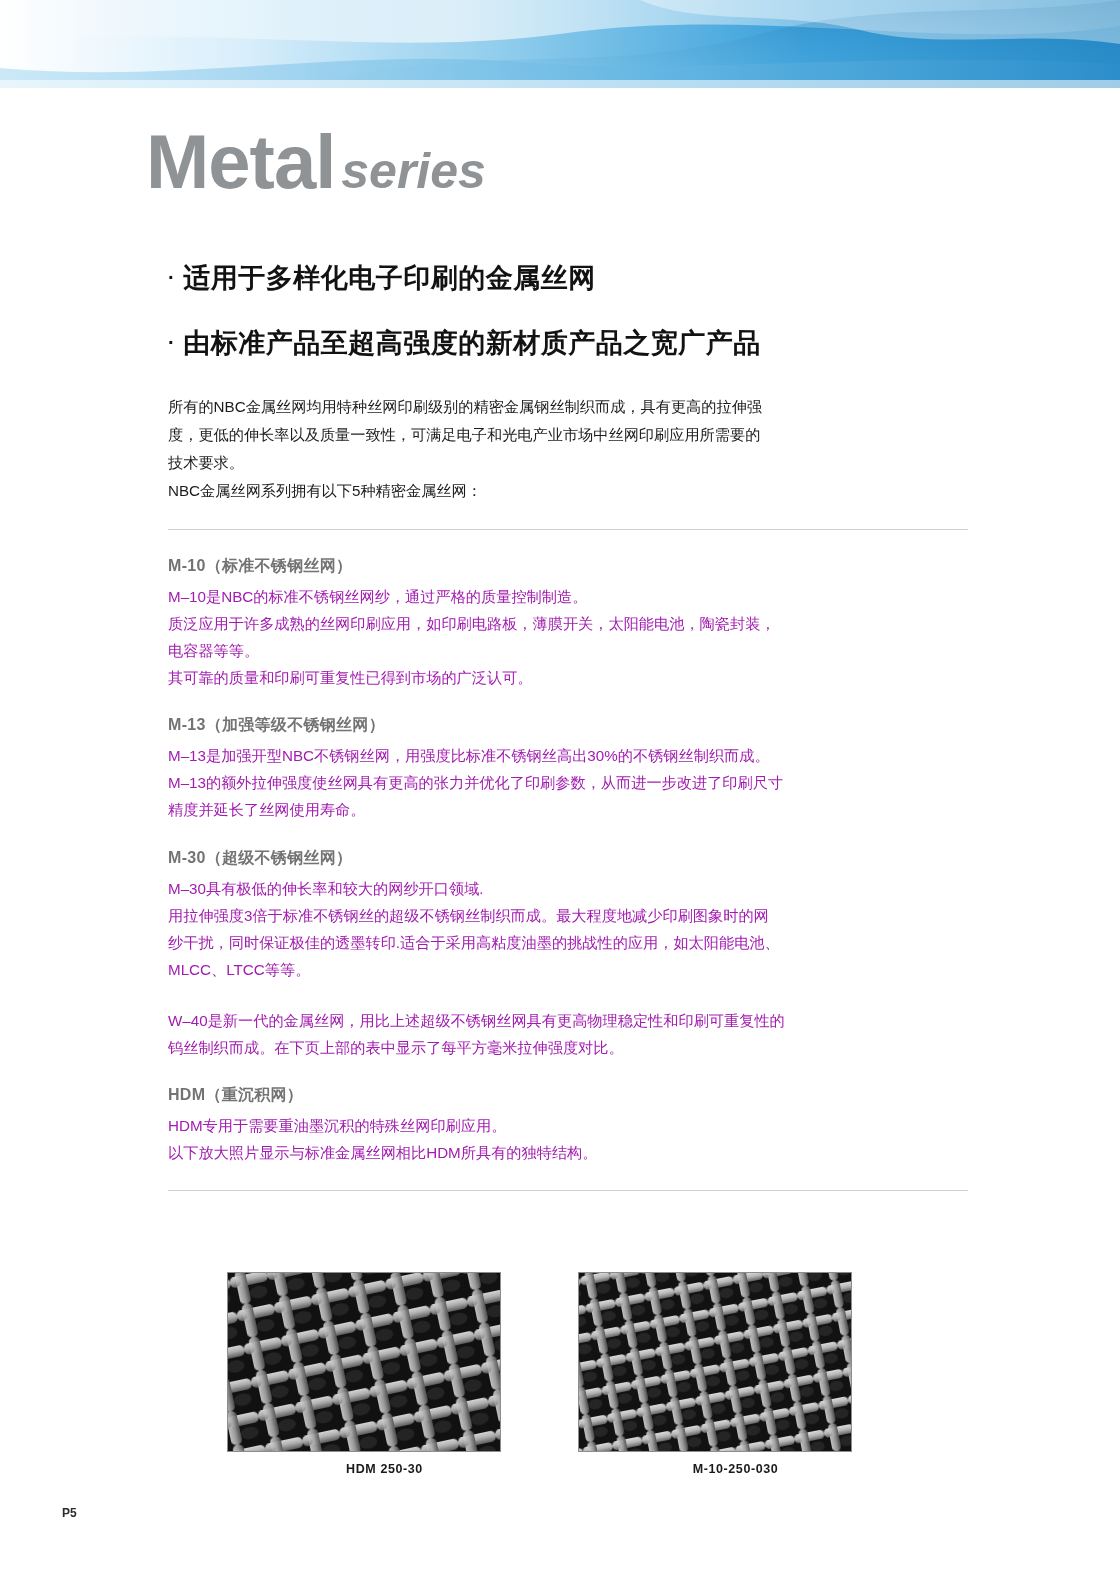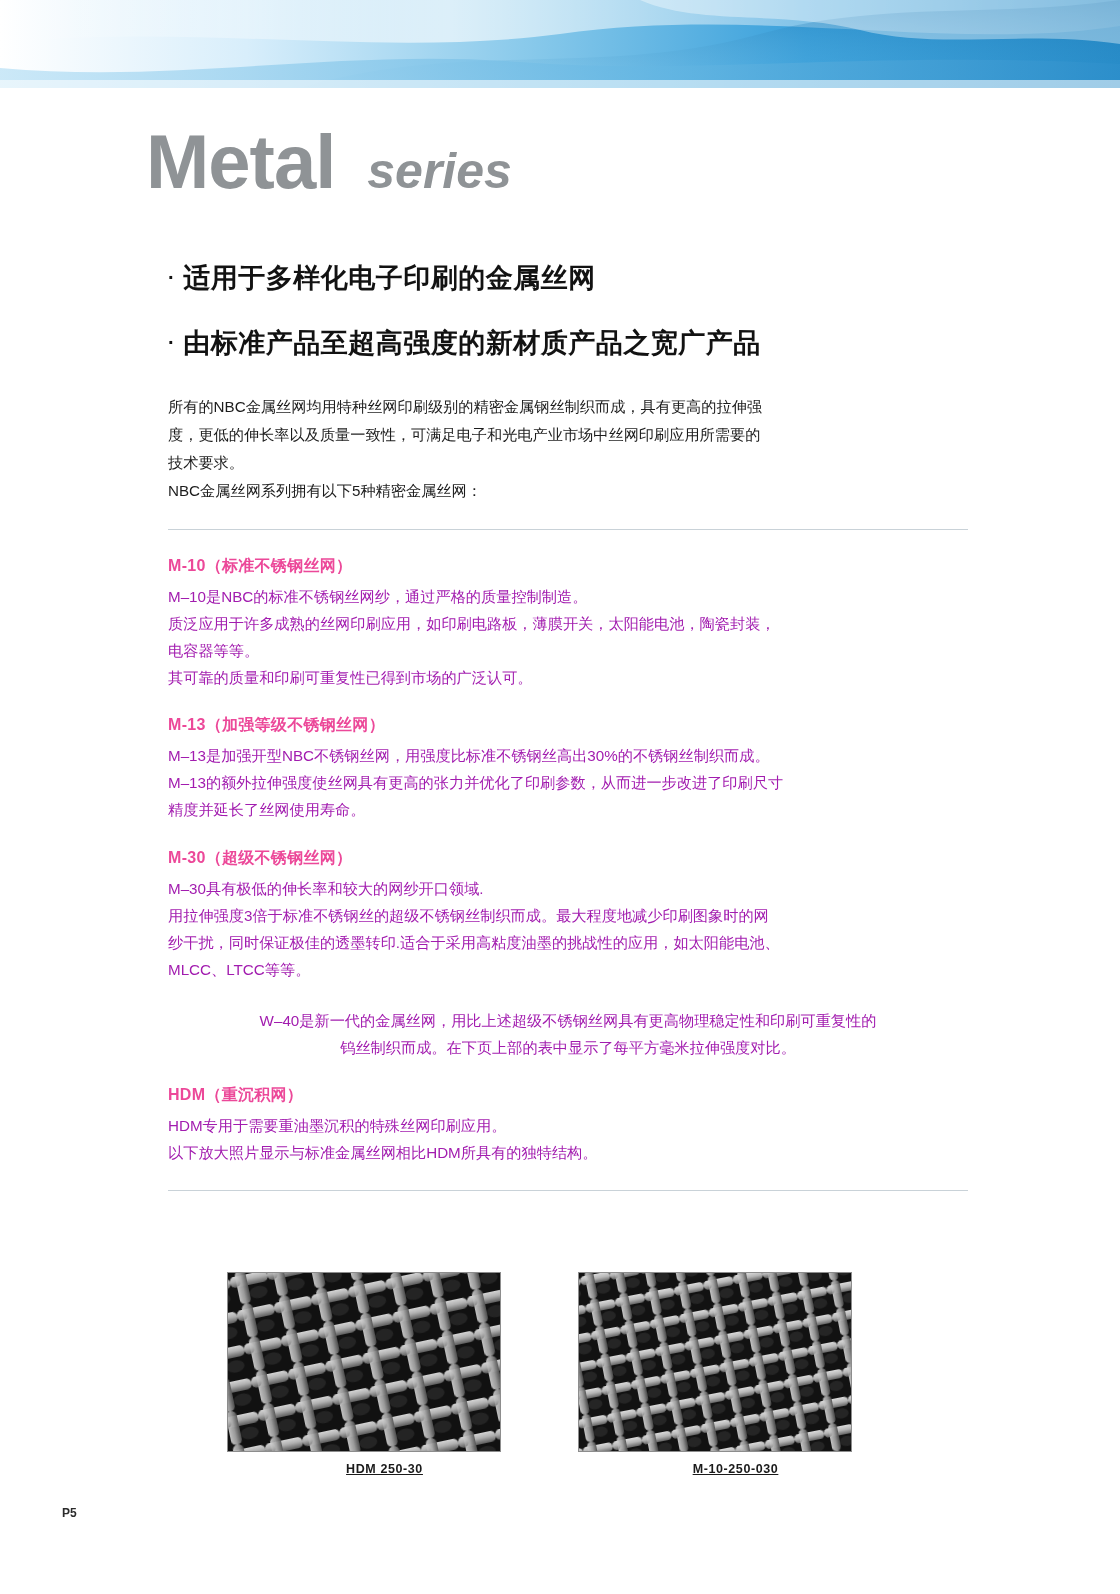--- a/index.html
+++ b/index.html
@@ -40,21 +40,20 @@
     top: 118px;
     width: 800px;
   }
 
   
   .title-block {
     height: 92px;
     display: flex;
     align-items: baseline;
     margin-left: -22px;
-    gap: 26px;
   }
   .title-metal {
     font-size: 76px;
     font-weight: bold;
     color: #8f9396;
     letter-spacing: -1px;
     font-family: "Liberation Sans", sans-serif;
   }
   .title-series {
     font-size: 50px;
@@ -98,21 +97,21 @@
     height: 0;
   }
 
   
   .sections { margin-top: 26px; }
   .section { margin-bottom: 24px; }
   .section h3 {
     margin: 0 0 6px 0;
     font-size: 16px;
     font-weight: bold;
-    color: #ec4899;
+    color: #737373;
     letter-spacing: 0.3px;
   }
   .section p {
     margin: 0;
     font-size: 15.2px;
     line-height: 1.78;
     color: #a21caf;
   }
 
   
@@ -120,21 +119,20 @@
     position: absolute;
     left: 0;
     top: 1272px;
     width: 1120px;
     display: flex;
     justify-content: center;
     gap: 36px;
   }
   .figure {
     width: 315px;
-    text-decoration: underline;
   }
   .figure .img {
     width: 272px;
     height: 178px;
     border: 1px solid #8d8d8d;
     position: relative;
     overflow: hidden;
     background: #1a1a1a;
   }
   .figure .caption {
@@ -239,21 +237,21 @@
 
       <div class="section">
         <h3>M-30（超级不锈钢丝网）</h3>
         <p style="white-space: pre-line;">M–30具有极低的伸长率和较大的网纱开口领域.
 用拉伸强度3倍于标准不锈钢丝的超级不锈钢丝制织而成。最大程度地减少印刷图象时的网
 纱干扰，同时保证极佳的透墨转印.适合于采用高粘度油墨的挑战性的应用，如太阳能电池、
 MLCC、LTCC等等。</p>
       </div>
 
       <div class="section">
-        <p style="white-space: pre-line; text-align: center;">W–40是新一代的金属丝网，用比上述超级不锈钢丝网具有更高物理稳定性和印刷可重复性的
+        <p style="white-space: pre-line;">W–40是新一代的金属丝网，用比上述超级不锈钢丝网具有更高物理稳定性和印刷可重复性的
 钨丝制织而成。在下页上部的表中显示了每平方毫米拉伸强度对比。</p>
       </div>
 
       <div class="section">
         <h3>HDM（重沉积网）</h3>
         <p style="white-space: pre-line;">HDM专用于需要重油墨沉积的特殊丝网印刷应用。
 以下放大照片显示与标准金属丝网相比HDM所具有的独特结构。</p>
       </div>
 
     </div>

